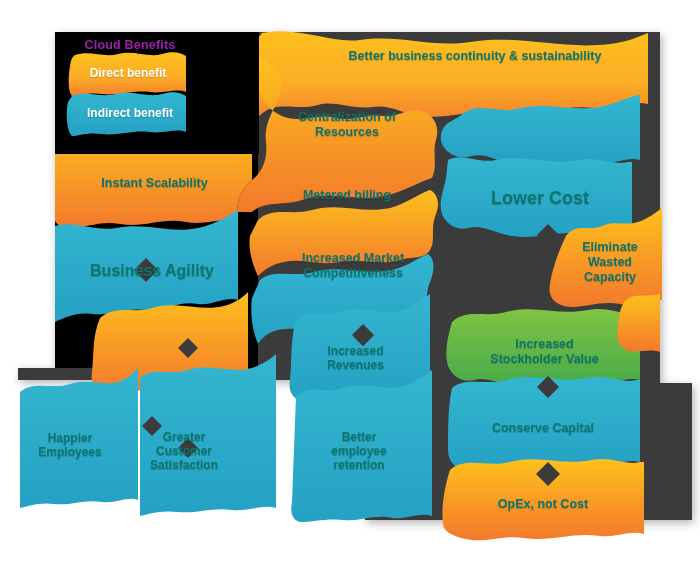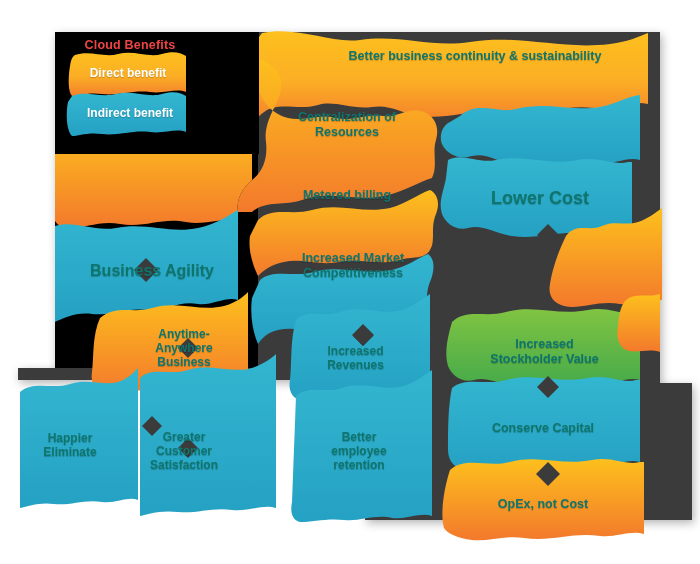--- a/index.html
+++ b/index.html
@@ -24,21 +24,21 @@
     color:#ffffff;
     font-weight:bold;
     font-size:12px;
     text-align:right;
     line-height:1.1;
     display:flex;align-items:center;justify-content:center;
     text-shadow:0 1px 1px rgba(0,0,0,.22);
   }
   .legend-title{
     position:absolute;
-    color:#ef4444;
+    color:#a21caf;
     font-weight:bold;
     font-size:12.5px;
     text-align:center;
     letter-spacing:.2px;
   }
 </style>
 </head>
 <body>
 
 <div id="stage">
@@ -211,43 +211,44 @@
   <div class="legend-chip" style="left:68px;top:62px;width:120px;height:24px;">Direct benefit</div>
 
   <div class="legend-chip" style="left:65px;top:102px;width:130px;height:24px;">Indirect benefit</div>
 
   <div class="cell-label" style="left:310px;top:49px;width:330px;font-size:12.5px;">Better business continuity &amp; sustainability</div>
 
   <div class="cell-label" style="left:272px;top:110px;width:150px;font-size:12.5px;">Centralization of
 Resources</div>
 
 
+  <div class="cell-label" style="left:62px;top:176px;width:185px;font-size:12.5px;">Instant Scalability</div>
 
   <div class="cell-label" style="left:272px;top:188px;width:150px;font-size:12.5px;">Metered billing</div>
 
   <div class="cell-label" style="left:470px;top:188px;width:140px;font-size:18px;">Lower Cost</div>
 
   <div class="cell-label" style="left:62px;top:262px;width:180px;font-size:16px;">Business Agility</div>
 
   <div class="cell-label" style="left:278px;top:251px;width:150px;font-size:12.5px;">Increased Market
 Competitiveness</div>
 
-
-  <div class="cell-label" style="left:134px;top:327px;width:100px;font-size:12px;">Anytime-
-Anywhere
-Business</div>
+  <div class="cell-label" style="left:560px;top:240px;width:100px;font-size:12.5px;">Eliminate
+Wasted
+Capacity</div>
+
 
   <div class="cell-label" style="left:303px;top:344px;width:105px;font-size:12px;">Increased
 Revenues</div>
 
   <div class="cell-label" style="left:462px;top:337px;width:165px;font-size:12.5px;">Increased
 Stockholder Value</div>
 
   <div class="cell-label" style="left:20px;top:431px;width:100px;font-size:12px;">Happier
-Eliminate</div>
+Employees</div>
 
   <div class="cell-label" style="left:310px;top:430px;width:98px;font-size:12px;">Better
 employee
 retention</div>
 
   <div class="cell-label" style="left:134px;top:430px;width:100px;font-size:12px;">Greater
 Customer
 Satisfaction</div>
 
   <div class="cell-label" style="left:462px;top:421px;width:162px;font-size:12.5px;">Conserve Capital</div>

